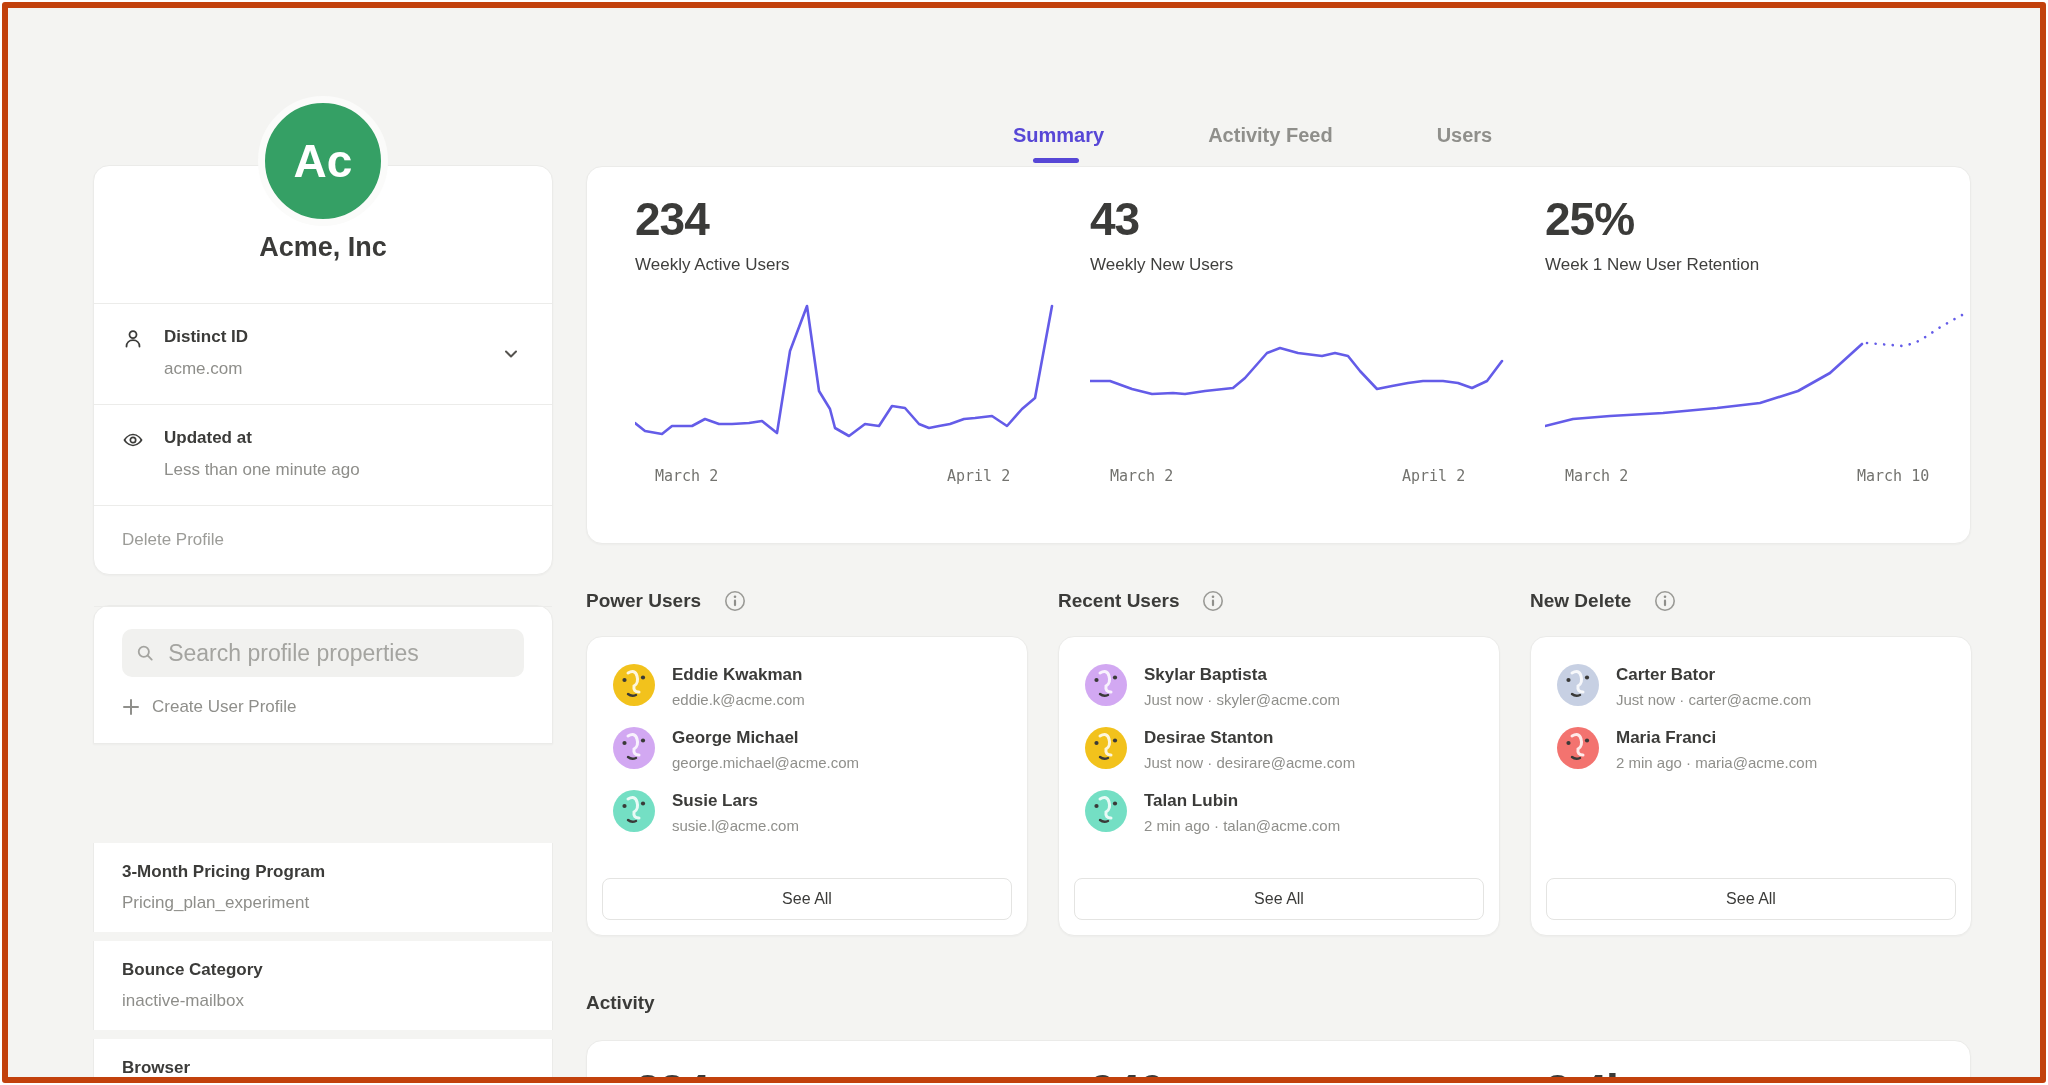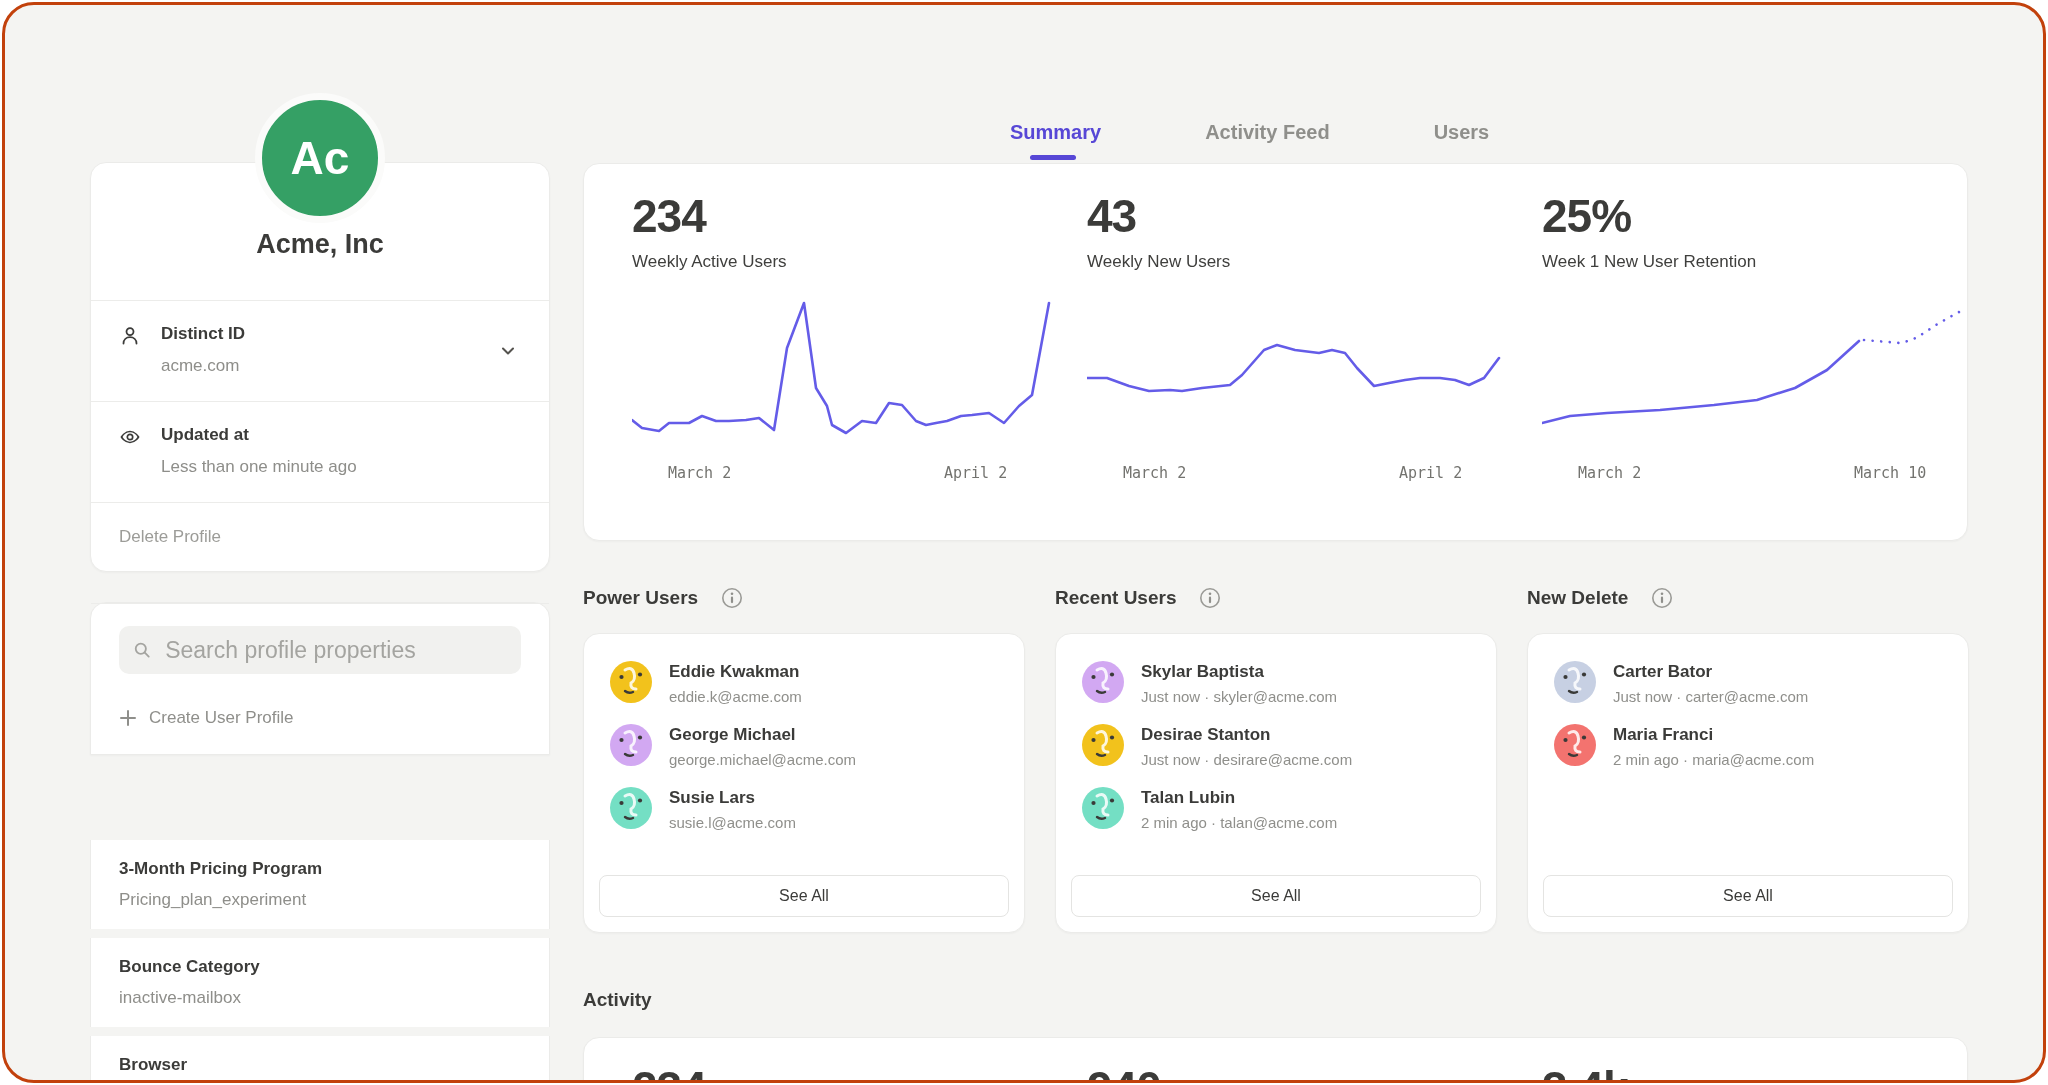--- a/index.html
+++ b/index.html
@@ -1,18 +1,18 @@
 <!DOCTYPE html>
 <html><head>
 <meta charset="utf-8">
 <style>
   html,body{margin:0;padding:0;width:2048px;height:1085px;background:#fff;
     font-family:"Liberation Sans",sans-serif;-webkit-font-smoothing:antialiased;}
-  .page{position:absolute;inset:2px;background:#f4f4f2;border:3px solid #c2410c;
-    border-radius:32px;overflow:hidden;}
+  .page{position:absolute;inset:2px;background:#f4f4f2;border:6px solid #c2410c;
+    border-radius:3px;overflow:hidden;}
 
   
   .avatar-big{position:absolute;left:250px;top:88px;width:130px;height:130px;border-radius:50%;
     background:#35a065;border:7px solid #fbfbfa;box-sizing:border-box;display:flex;
     align-items:center;justify-content:center;color:#fff;font-size:46px;font-weight:700;z-index:3;}
   .card{background:#fff;border:1px solid #ebebe9;border-radius:16px;box-shadow:0 1px 2px rgba(0,0,0,.03);}
   .profile-card{position:absolute;left:85px;top:157px;width:460px;box-sizing:border-box;}
   .company-name{padding:66px 20px 40px;text-align:center;font-size:27px;font-weight:700;color:#3b3b39;}
   .divider{border-top:1px solid #ececea;}
   .field-row{position:relative;padding:23px 28px 25px 28px;display:flex;align-items:flex-start;gap:20px;}
@@ -22,21 +22,21 @@
   .chevron{position:absolute;right:30px;top:50%;margin-top:-11px;width:22px;height:22px;cursor:pointer;}
   .delete-row{padding:24px 28px;font-size:17px;color:#9c9c98;cursor:pointer;}
 
   .props-card{position:absolute;left:85px;top:597px;width:460px;box-sizing:border-box;border-radius:16px 16px 0 0;}
   .props-title{padding:26px 28px 20px;font-size:19px;font-weight:700;color:#3b3b39;}
   .search-wrap{padding:22px 28px 0;}
   .search-box{display:flex;align-items:center;gap:12px;height:48px;background:#f1f1ef;border-radius:10px;padding:0 14px;}
   .search-box input{border:0;outline:0;background:transparent;font-size:23px;color:#3b3b39;width:100%;
     font-family:"Liberation Sans",sans-serif;}
   .search-box input::placeholder{color:#a4a4a0;}
-  .create-row{display:flex;align-items:center;gap:12px;padding:34px 28px 26px;font-size:17px;color:#8f8f8b;cursor:pointer;}
+  .create-row{display:flex;align-items:center;gap:12px;padding:20px 28px 26px;font-size:17px;color:#8f8f8b;cursor:pointer;}
   .prop-row{position:absolute;left:85px;width:460px;background:#fff;border-left:1px solid #ebebe9;
     border-right:1px solid #ebebe9;box-sizing:border-box;padding:19px 28px;}
   .prop-name{font-size:17px;font-weight:700;color:#3b3b39;margin-bottom:11px;}
   .prop-value{font-size:17px;color:#8e8e8a;}
 
   
   .tabs{position:absolute;left:1005px;top:116px;display:flex;gap:104px;}
   .tab{font-size:20px;font-weight:700;color:#8f8f8b;cursor:pointer;position:relative;}
   .tab.active{color:#5747d6;}
   .tab.active .tab-underline{position:absolute;left:20px;bottom:-16px;width:46px;height:5px;
@@ -44,21 +44,21 @@
 
   
   .chart-card{position:absolute;left:578px;top:158px;width:1385px;height:378px;box-sizing:border-box;}
   .stat-col{position:absolute;top:28px;width:420px;margin-left:16px;}
   .stat-col.c0{left:32px}.stat-col.c1{left:487px}.stat-col.c2{left:942px}
   .stat-value{font-size:46px;font-weight:700;color:#3b3b39;letter-spacing:-1px;line-height:1.05;}
   .stat-label{font-size:17px;color:#3f3f3d;margin-top:12px;}
   .spark{display:block;margin-top:16px;}
   .axis{position:relative;height:20px;margin-top:6px;font-family:"DejaVu Sans Mono",monospace;
     font-size:15px;color:#73736f;}
-  .axis .tick-left{position:absolute;left:36px;}
+  .axis .tick-left{position:absolute;left:20px;}
   .axis .tick-right{position:absolute;left:312px;}
 
   
   .user-col{position:absolute;top:582px;width:442px;}
   .user-col.c0{left:578px}.user-col.c1{left:1050px}.user-col.c2{left:1522px}
   .section-head{display:flex;align-items:center;gap:23px;}
   .section-title{font-size:19px;font-weight:700;color:#3b3b39;}
   .info-icon{width:22px;height:22px;cursor:pointer;}
   .user-card{margin-top:24px;height:300px;box-sizing:border-box;padding:27px 26px;position:relative;}
   .user-row{display:flex;align-items:flex-start;gap:17px;margin-bottom:19px;cursor:pointer;}

